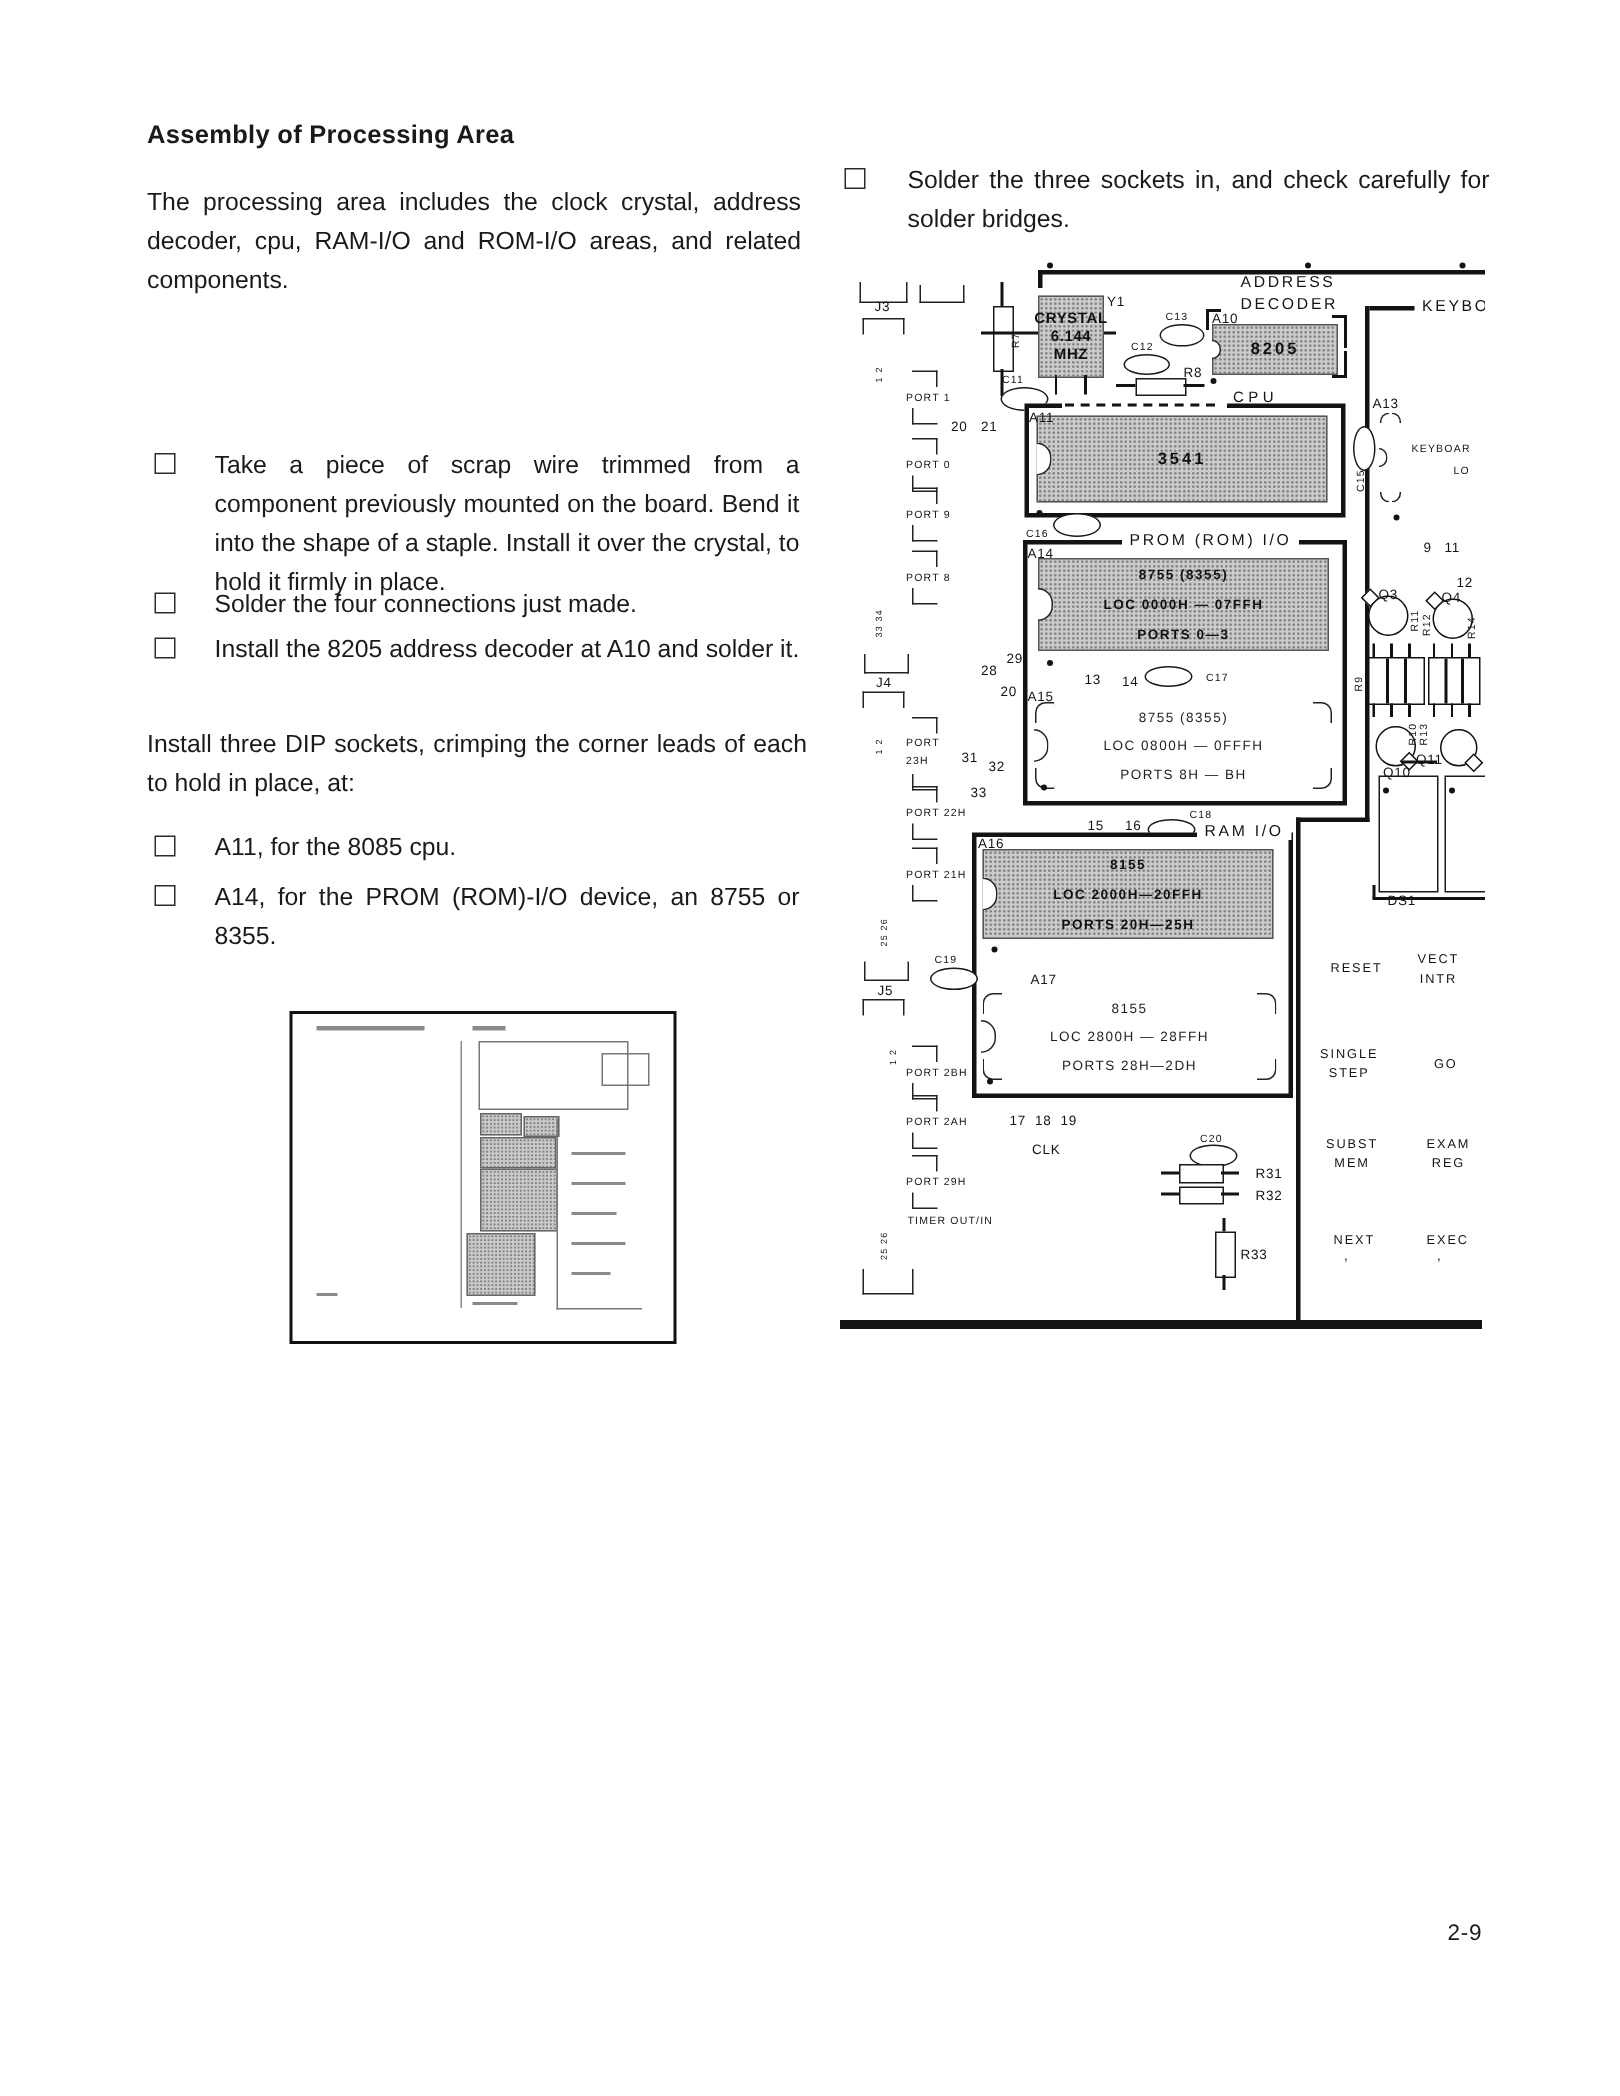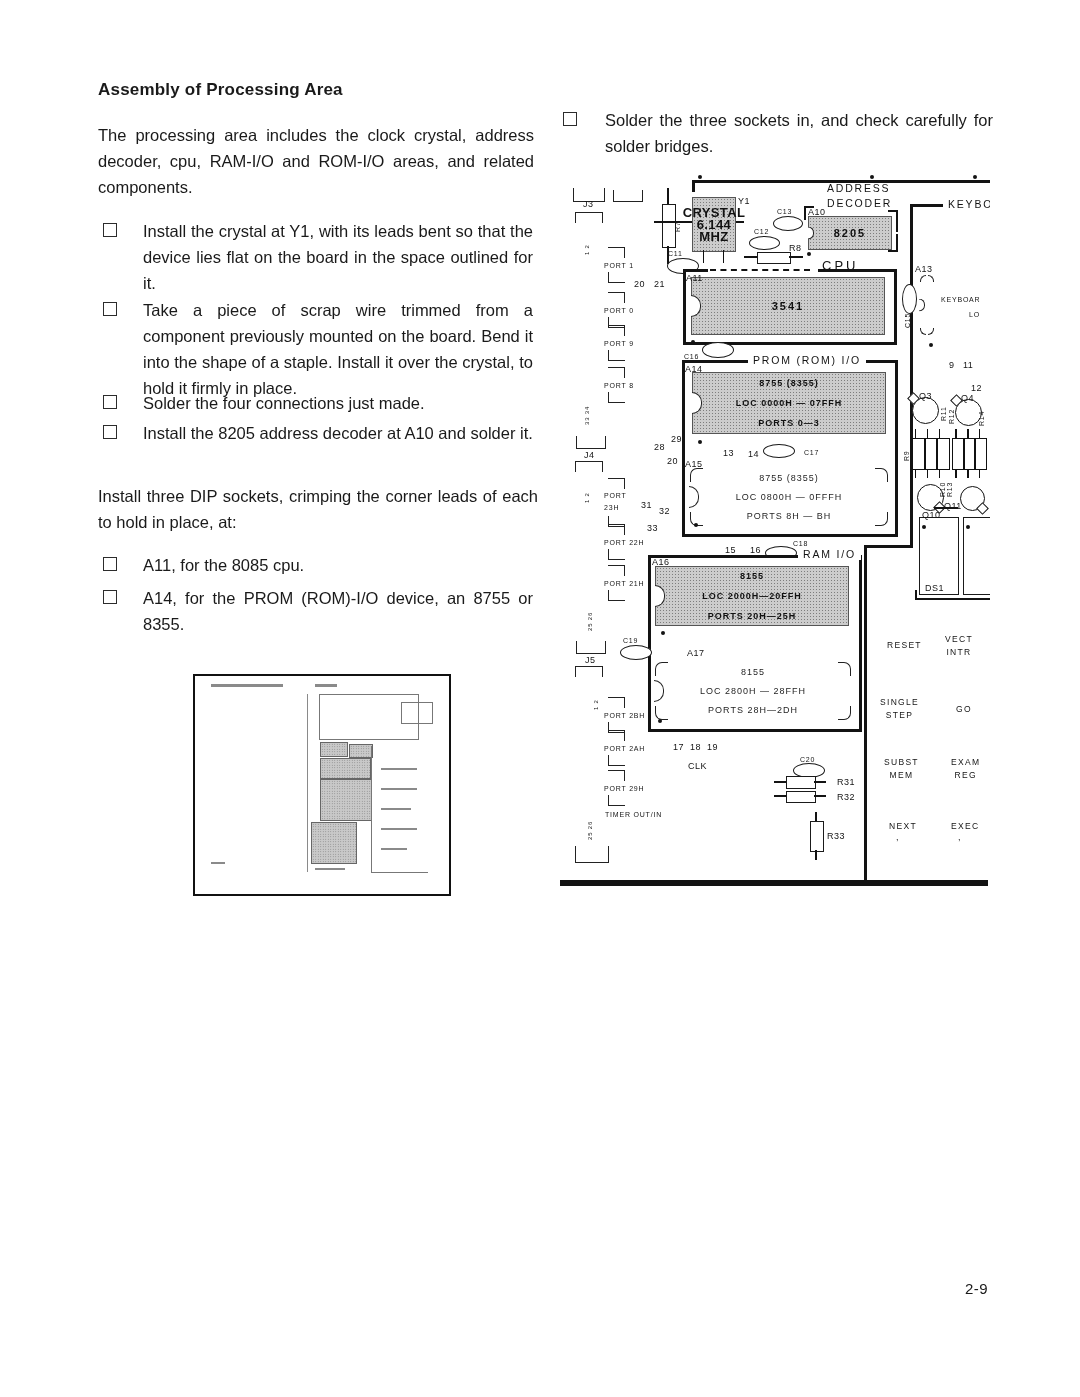--- a/index.html
+++ b/index.html
@@ -33,40 +33,40 @@
   .sock .c.tr{right:0;top:0;border-left:0;border-bottom:0;border-top-right-radius:7px;}
   .sock .c.bl{left:0;bottom:0;border-right:0;border-top:0;border-bottom-left-radius:7px;}
   .sock .c.br{right:0;bottom:0;border-left:0;border-top:0;border-bottom-right-radius:7px;}
   .sock.small .c{width:5px;height:6px;}
   .notch{position:absolute;left:-1px;top:50%;transform:translateY(-50%);width:9px;height:20px;
          border:1.6px solid #222;border-left:none;border-radius:0 20px 20px 0;background:#fff;}
   .notch.s{width:5px;height:11px;}
   .chiptext{font-weight:bold;font-size:9.5px;letter-spacing:1px;color:#111;text-align:center;
             white-space:pre-line;line-height:20px;}
   .chiptext.one{font-size:11px;letter-spacing:2px;line-height:12px;}
-  .chiptext.xtal{font-size:13px;letter-spacing:.4px;line-height:12px;}
+  .chiptext.xtal{font-size:10px;letter-spacing:.4px;line-height:12px;}
   .socktext{font-size:9px;letter-spacing:1px;color:#1e1e1e;text-align:center;
             white-space:pre-line;line-height:19px;}
   .q{position:absolute;border:1.6px solid #111;border-radius:50%;background:#fff;}
   .dia{position:absolute;width:7px;height:7px;border:1.5px solid #111;background:#fff;transform:rotate(45deg);}
   .pack{position:absolute;border:1.6px solid #111;background:#fff;}
   .pack i{position:absolute;top:0;bottom:0;width:1.5px;background:#111;}
   .leads{position:absolute;background-image:repeating-linear-gradient(90deg,#111 0 1.5px,rgba(0,0,0,0) 1.5px 12px);}
   .leads.wide{background-image:repeating-linear-gradient(90deg,#111 0 1.5px,rgba(0,0,0,0) 1.5px 20px);}
   .u,.n,.tr,.bl,.fl,.fr,.fr2{position:absolute;}
   .u{border-left:1.6px solid #222;border-bottom:1.6px solid #222;border-right:1.6px solid #222;}
   .n{border-left:1.6px solid #222;border-top:1.6px solid #222;border-right:1.6px solid #222;}
   .tr{border-top:1.6px solid #222;border-right:1.6px solid #222;width:16px;height:10px;}
   .bl{border-left:1.6px solid #222;border-bottom:1.6px solid #222;width:16px;height:10px;}
   .fl{border-left:2px solid #131313;border-top:2px solid #131313;}
   .fr{border-right:2px solid #131313;border-top:2px solid #131313;}
   .fr2{border-right:2px solid #131313;border-bottom:2px solid #131313;}
   
   .dl{position:absolute;font-size:7px;letter-spacing:.8px;color:#141414;white-space:pre;line-height:12px;}
-  .dl.sp{font-size:13px;letter-spacing:3px;}
+  .dl.sp{font-size:10px;letter-spacing:3px;}
   .dl.sp2{font-size:10.5px;letter-spacing:1.8px;line-height:15px;}
   .dl.hdr{font-size:10.5px;letter-spacing:1.8px;background:#fff;padding:0 5px;}
   .dl.key{font-size:8.5px;letter-spacing:1.3px;text-align:center;line-height:13px;}
   .dl.n9{font-size:9px;letter-spacing:.5px;}
   
   #thumb{position:absolute;left:193px;top:674px;width:254px;height:218px;border:2.5px solid #111;background:#fff;}
   #thumb .tchip{position:absolute;background-color:#c9c9c9;
     background-image:radial-gradient(circle,#808080 .6px,rgba(0,0,0,0) .8px);background-size:2.5px 2.5px;border:.8px solid #666;}
   #thumb .tln{position:absolute;background:#8a8a8a;}
   #thumb .tbox{position:absolute;border:1px solid #777;}
@@ -76,24 +76,20 @@
 <div id="page">
 
 <div class="col" style="left:98px;top:76px;width:440px;height:840px;">
   <div class="blk" style="left:0;top:4px;">
         <h3 class="head">Assembly of Processing Area</h3>
       </div>
   <div class="blk" style="left:0;top:46px;width:436px;">
         <p class="body">The processing area includes the clock crystal, address decoder, cpu, RAM-I/O and ROM-I/O areas, and related components.</p>
       </div>
 
-  <div class="chk" style="left:5px;top:142px;width:430px;">
-    <span class="cb"></span>
-    <span class="ct" style="width:392px;">Install the crystal at Y1, with its leads bent so that the device lies flat on the board in the space outlined for it.</span>
-  </div>
   <div class="chk" style="left:5px;top:221px;width:430px;">
     <span class="cb"></span>
     <span class="ct" style="width:392px;">Take a piece of scrap wire trimmed from a component previously mounted on the board. Bend it into the shape of a staple. Install it over the crystal, to hold it firmly in place.</span>
   </div>
   <div class="chk" style="left:5px;top:314px;width:430px;">
     <span class="cb"></span>
     <span class="ct" style="width:392px;">Solder the four connections just made.</span>
   </div>
   <div class="chk" style="left:5px;top:344px;width:430px;">
     <span class="cb"></span>
@@ -352,21 +348,21 @@
 STEP</div>
         <div class="dl key" style="left: 398px; top: 535px;">GO</div>
         <div class="dl key" style="left: 326px; top: 588px;">SUBST
 MEM</div>
         <div class="dl key" style="left: 393px; top: 588px;">EXAM
 REG</div>
         <div class="dl key" style="left: 331px; top: 652px;">NEXT</div>
         <div class="dl key" style="left: 393px; top: 652px;">EXEC</div>
         <div class="dl n9" style="left: 338px; top: 663px;">,</div>
         <div class="dl n9" style="left: 400px; top: 663px;">,</div>
-        <div class="dl n9" style="left: 367px; top: 414px; text-align: center;">DS1</div>
+        <div class="dl n9" style="left: 367px; top: 426px; text-align: center;">DS1</div>
         <div class="dl sp2" style="left: 390px; top: 29px;">KEYBO</div>
         <div class="dl n9" style="left: 357px; top: 95px;">A13</div>
         <div class="dl" style="left: 383px; top: 126px;">KEYBOAR</div>
         <div class="dl" style="left: 411px; top: 141px;">LO</div>
         <div class="dl n9" style="left: 391px; top: 191px;">9</div>
         <div class="dl n9" style="left: 405px; top: 191px;">11</div>
         <div class="dl n9" style="left: 384px; top: 215px; margin-left: 48px;">10</div>
         <div class="dl n9" style="left: 413px; top: 214px;">12</div>
         <div class="dl n9" style="left: 361px; top: 222px;">Q3</div>
         <div class="dl n9" style="left: 403px; top: 224px;">Q4</div>

